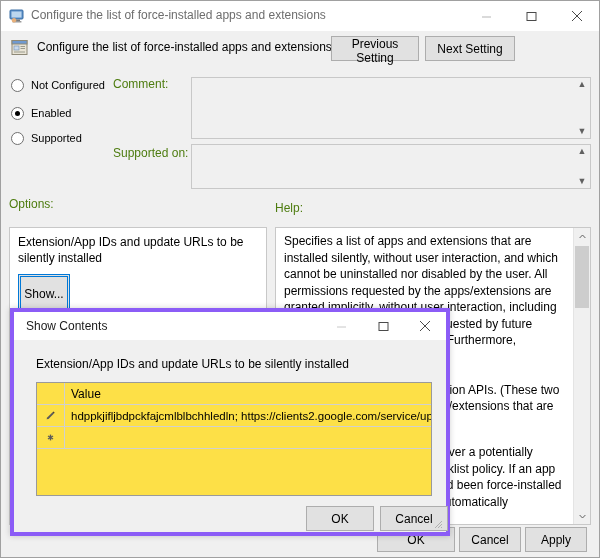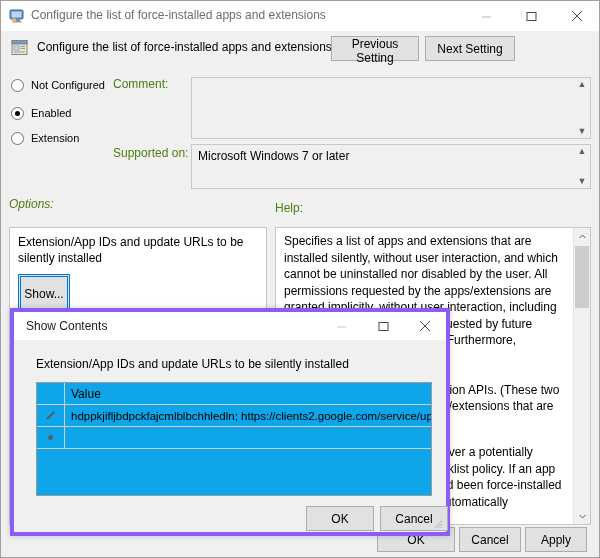--- a/index.html
+++ b/index.html
@@ -137,21 +137,21 @@
 
   
   .fld-label {
     position: absolute;
     font-size: 12px;
     color: #4d7c0f;
     white-space: nowrap;
   }
   .lbl-comment { left: 112px; top: 76px; }
   .lbl-supported { left: 112px; top: 145px; }
-  .lbl-options { left: 8px; top: 196px; font-style: italic; }
+  .lbl-options { left: 8px; top: 196px; }
   .lbl-help { left: 274px; top: 200px; }
 
   
   .tbox {
     position: absolute;
     background: #f0f0f0;
     border: 1px solid #c8c8c8;
     box-sizing: border-box;
   }
   .tbox-comment { left: 190px; top: 76px; width: 400px; height: 62px; }
@@ -298,21 +298,21 @@
     font-size: 12px;
     color: #000;
     white-space: nowrap;
   }
 
   .grid {
     position: absolute;
     left: 22px; top: 70px;
     width: 396px;
     height: 114px;
-    background: #0ea5e9;
+    background: #fde047;
     border: 1px solid #9a9a9a;
     box-sizing: border-box;
   }
   .grid-row {
     display: flex;
     height: 22px;
     box-sizing: border-box;
   }
   .grid-head {
     border-bottom: 1px solid #d0d0d0;
@@ -433,35 +433,34 @@
     <div class="radio-row r1">
       <span class="radio-mark"></span>
       <span class="radio-label">Not Configured</span>
     </div>
     <div class="radio-row r2">
       <span class="radio-mark checked"></span>
       <span class="radio-label">Enabled</span>
     </div>
     <div class="radio-row r3">
       <span class="radio-mark"></span>
-      <span class="radio-label">Extension</span>
+      <span class="radio-label">Supported</span>
     </div>
 
     <span class="fld-label lbl-comment">Comment:</span>
     <div class="tbox tbox-comment">
       <span class="txt"></span>
       <span class="sb">
         <span class="arrow">▲</span>
         <span class="arrow">▼</span>
       </span>
     </div>
 
     <span class="fld-label lbl-supported">Supported on:</span>
     <div class="tbox tbox-supported">
-      <span class="txt">Microsoft Windows 7 or later</span>
       <span class="sb">
         <span class="arrow">▲</span>
         <span class="arrow">▼</span>
       </span>
     </div>
 
     <span class="fld-label lbl-options">Options:</span>
     <div class="pane pane-options">
       <div class="opt-text">Extension/App IDs and update URLs to be silently installed</div>
       <button class="show-btn">Show...</button>

